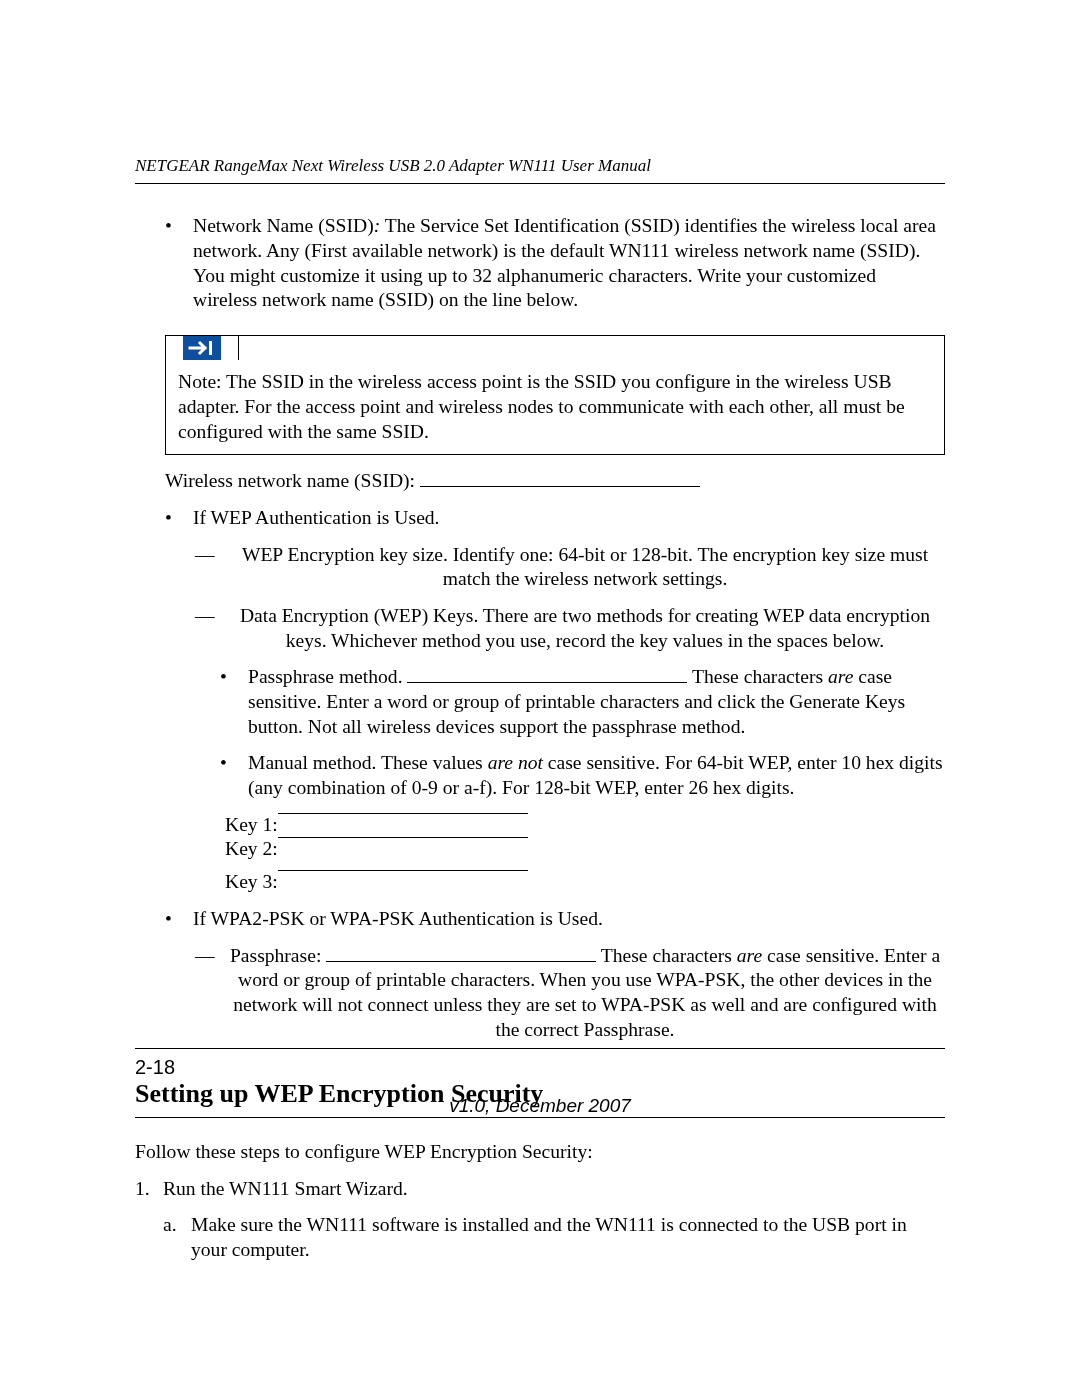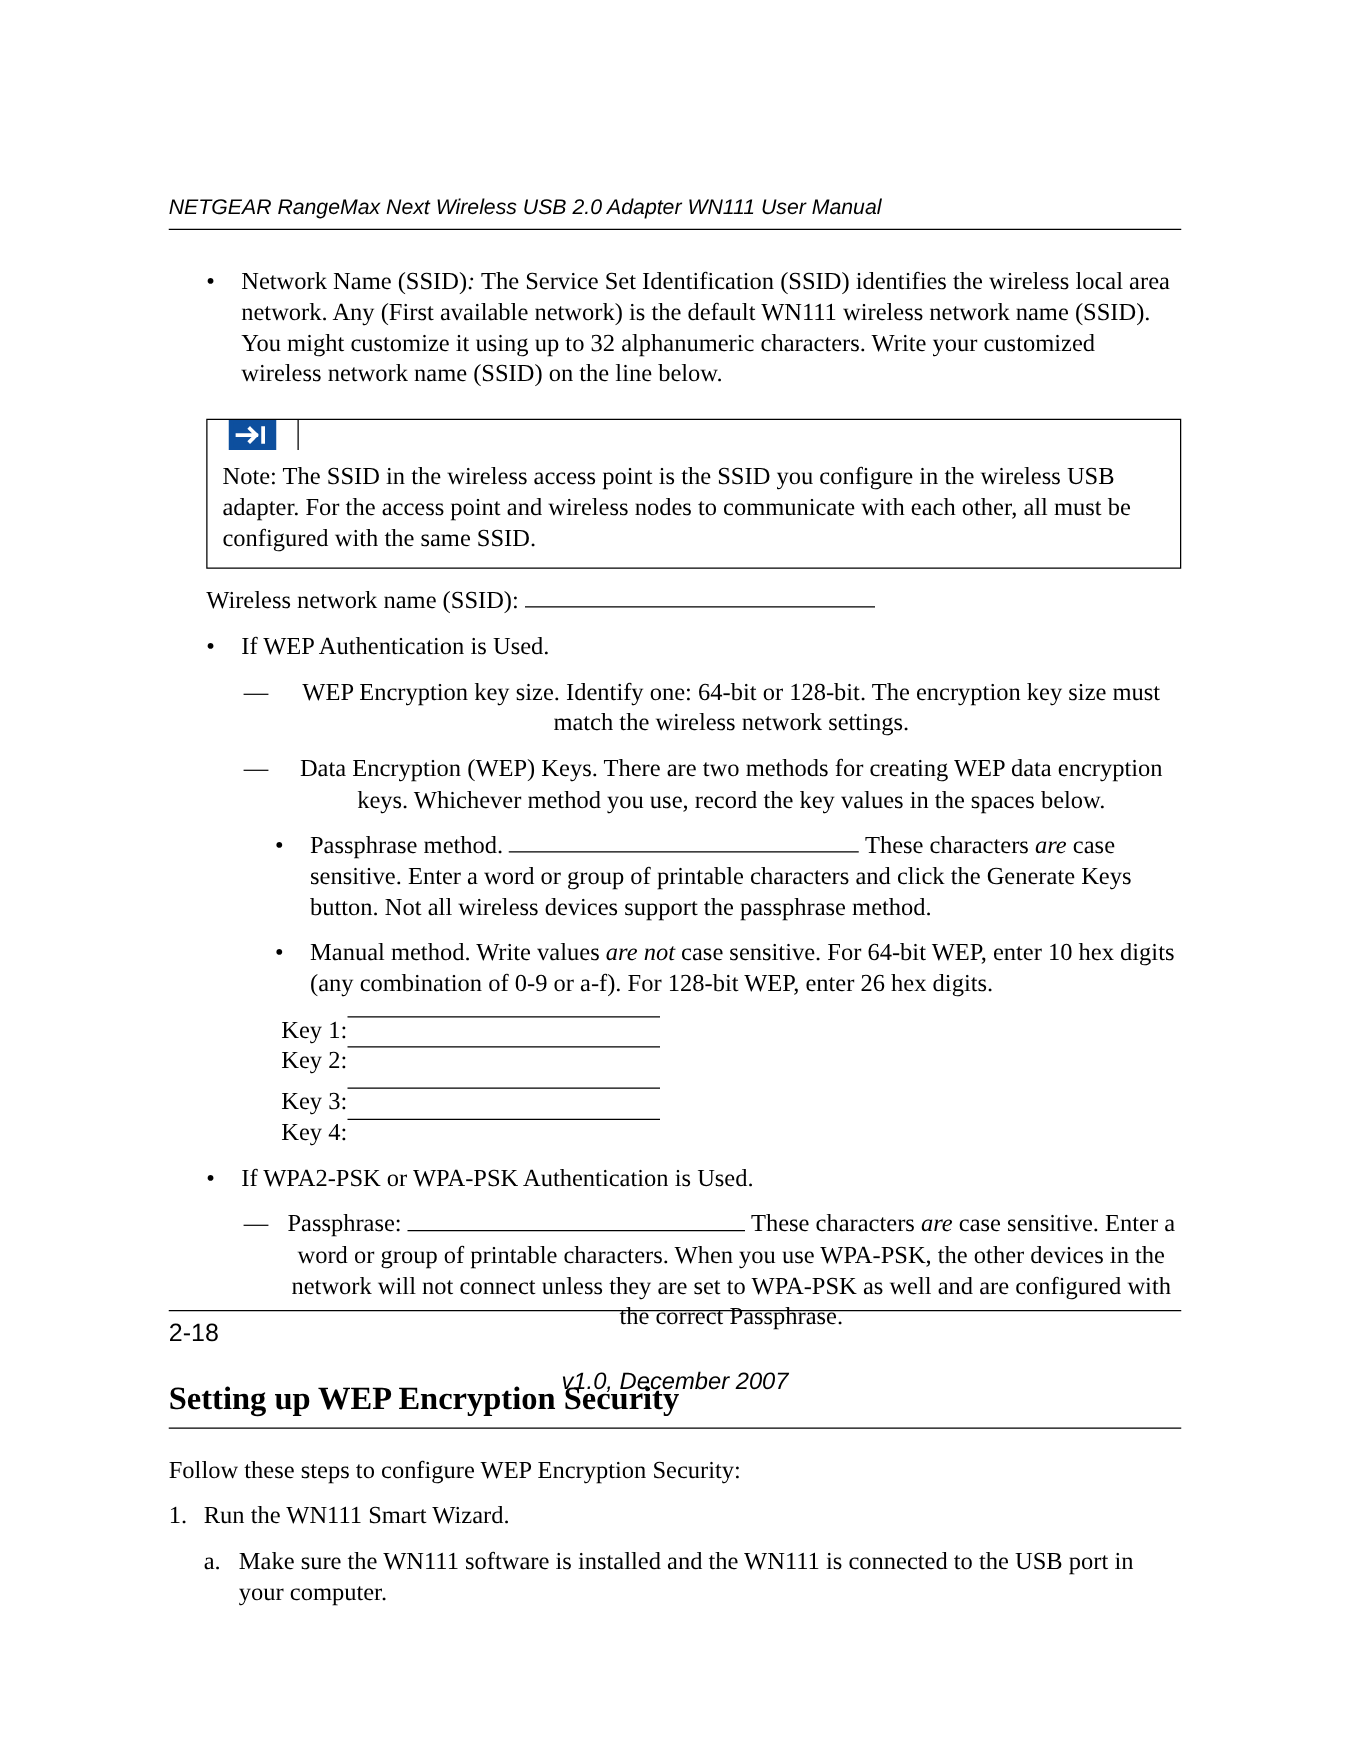--- a/index.html
+++ b/index.html
@@ -1,18 +1,18 @@
 <!DOCTYPE html>
 <html><head>
 <meta charset="utf-8">
 <style>
   html,body{margin:0;padding:0;background:#fff;color:#000;}
   .page{width:1080px;height:1397px;box-sizing:border-box;padding:155px 135px 0 135px;
         font-family:"Times New Roman",Times,serif;font-size:19.6px;line-height:1.26;}
-  .header-title{font-style:italic;font-family:Liberation Sans, sans-serif;font-size:17px;}
+  .header-title{font-style:italic;font-family:Liberation Serif, serif;font-size:17px;}
   .hr{border:none;border-top:1.5px solid #000;margin:7px 0 30px 0;}
   .hr-bottom{border:none;border-top:1.5px solid #000;margin:8px 0 6px 0;}
   .indent-1{margin-left:30px;}
   .indent-2{margin-left:60px;}
   .indent-3{margin-left:85px;}
   .bullet-row{display:flex;margin-bottom:4px;}
   .bullet-row > .mk{flex:0 0 28px;}
   .bullet-row > .tx{flex:1;}
   .dash-row{display:flex;margin-bottom:4px;}
   .dash-row > .mk{flex:0 0 30px;}
@@ -107,44 +107,40 @@
     <div class="tx">
       <b>Passphrase method</b><span>. </span><span class="blank" style="width:280px;"></span><span> These characters </span><i>are</i><span> case sensitive. Enter a word or group of printable characters and click the Generate Keys button. Not all wireless devices support the passphrase method.</span>
     </div>
   </div>
 
   <div class="gap8"></div>
 
   <div class="bullet-row indent-3">
     <div class="mk">•</div>
     <div class="tx">
-      <b>Manual method</b><span>. Write values </span><i>are not</i><span> case sensitive. For 64-bit WEP, enter 10 hex digits (any combination of 0-9 or a-f). For 128-bit WEP, enter 26 hex digits.</span>
+      <b>Manual method</b><span>. These values </span><i>are not</i><span> case sensitive. For 64-bit WEP, enter 10 hex digits (any combination of 0-9 or a-f). For 128-bit WEP, enter 26 hex digits.</span>
     </div>
   </div>
 
   <div class="gap8"></div>
 
   <div class="indent-2" style="margin-left:90px;">
     <span class="key-cell">
           <span>Key 1: </span>
           <span class="blank" style="width:250px;"></span>
         </span>
     <span class="key-cell">
           <span> Key 2: </span>
           <span class="blank" style="width:250px;"></span>
         </span>
   </div>
   <div class="gap8"></div>
   <div class="indent-2" style="margin-left:90px;">
     <span class="key-cell">
           <span>Key 3: </span>
-          <span class="blank" style="width:250px;"></span>
-        </span>
-    <span class="key-cell">
-          <span> Key 4: </span>
           <span class="blank" style="width:250px;"></span>
         </span>
   </div>
 
   <div class="gap12"></div>
 
   <div class="bullet-row indent-1">
     <div class="mk">•</div>
     <div class="tx"><b>If WPA2-PSK or WPA-PSK Authentication is Used.</b></div>
   </div>

